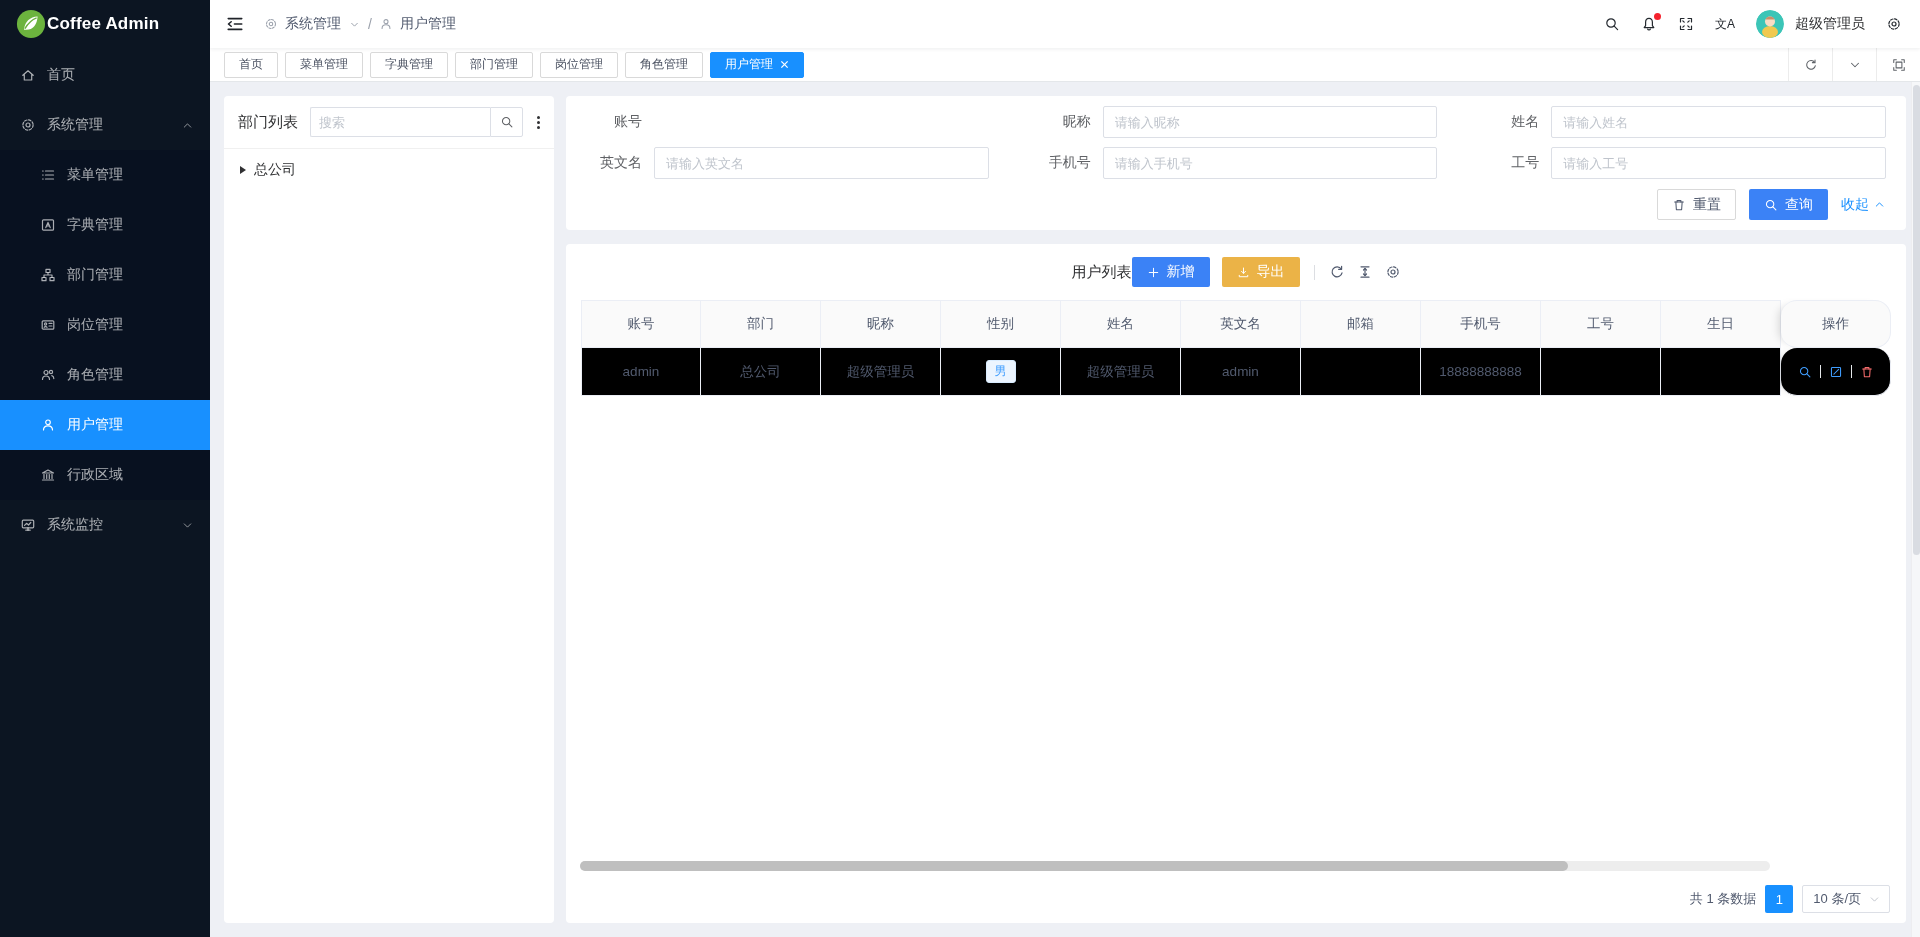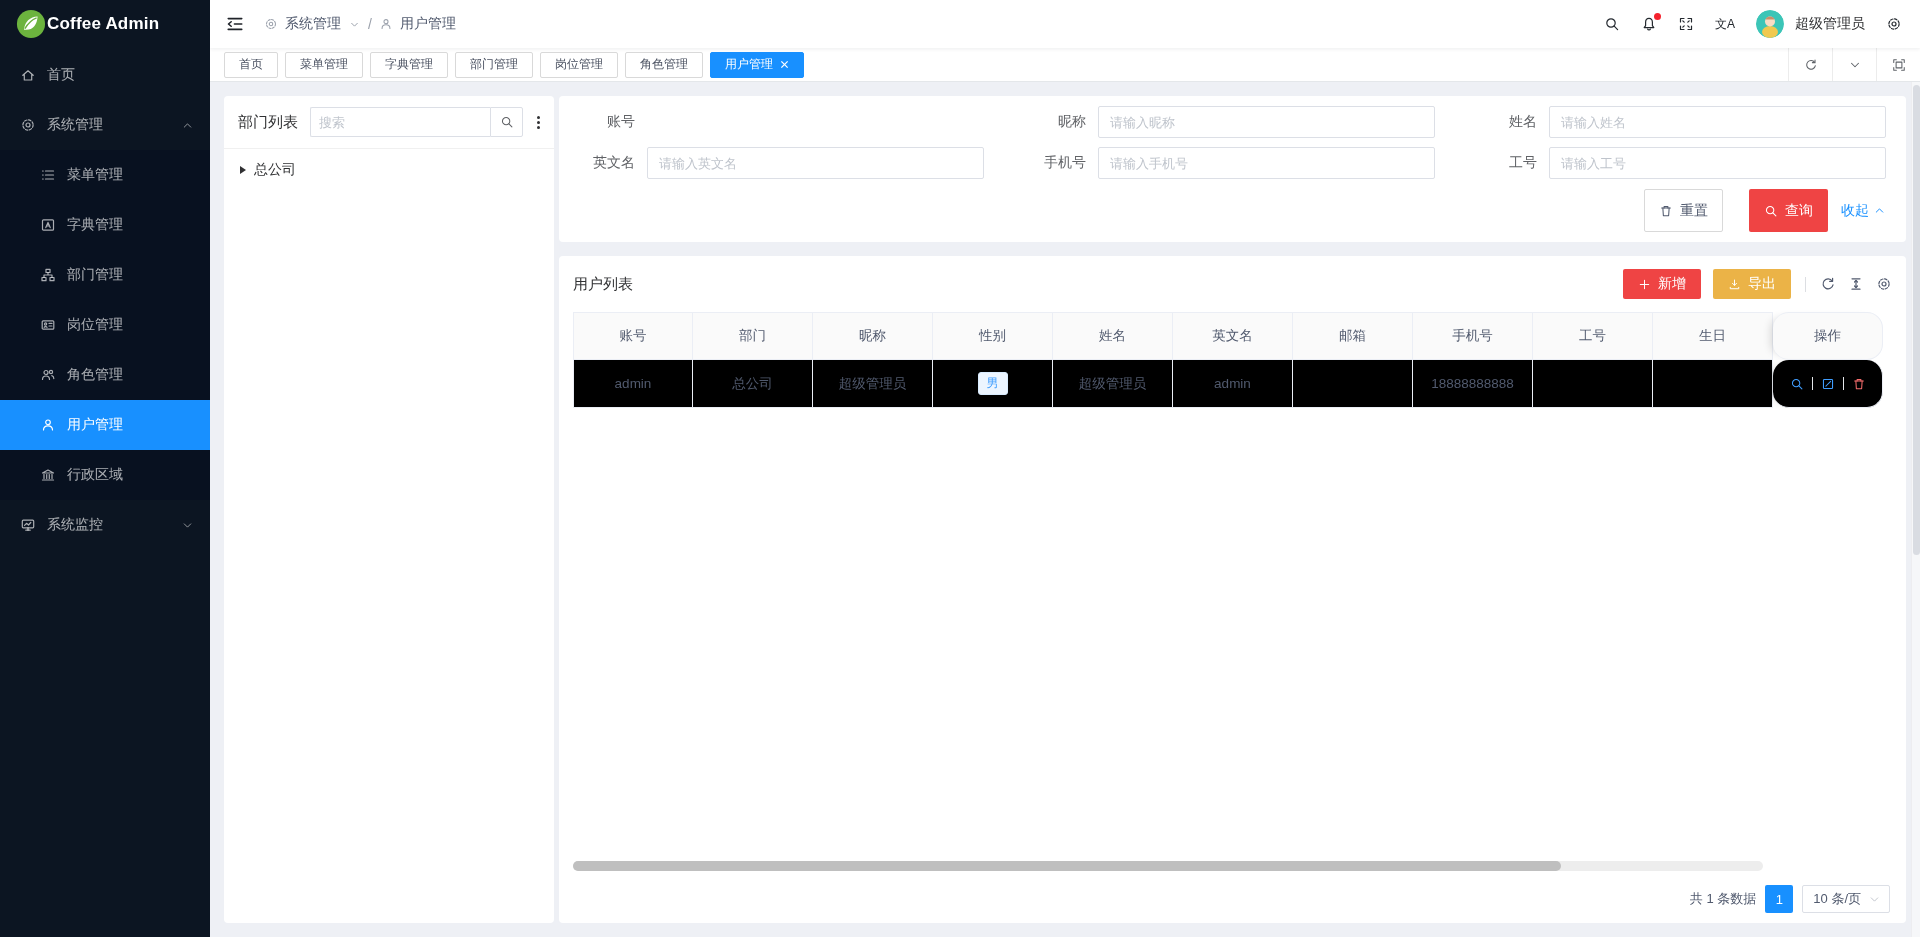--- a/index.html
+++ b/index.html
@@ -42,21 +42,21 @@
 
   .tabbar { height:34px; background:#fff; border-bottom:1px solid #e4e7ea; display:flex; align-items:stretch; position:relative; z-index:10; }
   .tabs { flex:1; display:flex; align-items:center; gap:7px; padding-left:14px; overflow:hidden; }
   .tab { height:26px; padding:0 14px; border:1px solid #d9d9d9; border-radius:2px; background:#fff;
     display:flex; align-items:center; gap:7px; font-size:12px; color:#495060; cursor:pointer; white-space:nowrap; }
   .tab.active { background:#1890ff; border-color:#1890ff; color:#fff; }
   .tab-close { width:9px; height:9px; stroke:#fff; stroke-width:1.4; cursor:pointer; }
   .tab-action { width:44px; border-left:1px solid #ececec; display:flex; align-items:center; justify-content:center; color:#5f6368; cursor:pointer; }
 
   
-  .content { height:855px; padding:14px; display:flex; gap:5px; }
+  .content { height:855px; padding:14px; display:flex; gap:12px; }
   .card { background:#fff; border-radius:4px; }
 
   
   .dept-card { width:330px; flex:0 0 330px; display:flex; flex-direction:column; }
   .dept-header { display:flex; align-items:center; gap:12px; padding:11px 12px 11px 14px; border-bottom:1px solid #f0f0f0; }
   .dept-title { font-size:15px; color:#303133; font-weight:500; white-space:nowrap; }
   .dept-search { flex:1; display:flex; min-width:0;border-radius:11px; }
   .dept-search input { flex:1; min-width:0; height:30px; border:1px solid #dcdfe6; border-right:none;
     border-radius:2px 0 0 2px; padding:0 8px; font-size:13px; color:#606266; outline:none; }
   .dept-search input::placeholder { color:#bfc4cc; }
@@ -72,28 +72,28 @@
 
   
   .search-card { padding:10px 20px 10px 14px; }
   .form-grid { display:grid; grid-template-columns:1fr 1fr 1fr; column-gap:40px; row-gap:9px; }
   .form-item { display:flex; align-items:center; }
   .form-item label { width:62px; text-align:right; margin-right:12px; font-size:14px; color:#606266; white-space:nowrap; }
   .form-item input { flex:1; min-width:0; height:32px; border:1px solid #dcdfe6; border-radius:2px;
     padding:0 11px; font-size:13px; color:#606266; outline:none; }
   .form-item input::placeholder { color:#bfc4cc; }
   .form-actions { display:flex; justify-content:flex-end; align-items:center; gap:13px; margin-top:10px; }
-  .btn { height:43px; padding:0 14px; border-radius:2px; font-size:14px; display:inline-flex; align-items:center; gap:7px; cursor:pointer; border:1px solid transparent; }
+  .btn { height:31px; padding:0 14px; border-radius:2px; font-size:14px; display:inline-flex; align-items:center; gap:7px; cursor:pointer; border:1px solid transparent; }
   .btn-plain { background:#fff; border-color:#d9d9d9; color:#515a6e; }
-  .btn-primary { background:#ef4444; color:#fff;margin-left:13px; }
+  .btn-primary { background:#3b82f6; color:#fff; }
   .btn-warning { background:#ebb347; color:#fff; }
   .link-collapse { display:inline-flex; align-items:center; gap:4px; color:#1890ff; font-size:14px; cursor:pointer; }
 
   
-  .table-card { flex:1; padding:12px 14px; position:relative; display:flex; flex-direction:column; overflow:hidden; }
+  .table-card { flex:1; padding:12px 14px; position:relative; display:flex; flex-direction:column; overflow:hidden;align-items:center; }
   .table-topbar { display:flex; align-items:center; height:32px; }
   .table-title { font-size:15px; color:#303133; font-weight:500; }
   .table-actions { margin-left:auto; display:flex; align-items:center; gap:12px; }
   .btn-sm { height:30px; }
   .ta-divider { width:1px; height:15px; background:#dcdee2; margin:0 2px; }
   .ta-icon { color:#515a6e; cursor:pointer; display:flex; }
 
   .grid-table { margin-top:12px; }
   .t-row { display:flex; }
   .t-cell { width:120px; height:48px; flex:0 0 120px; display:flex; align-items:center; justify-content:center;

